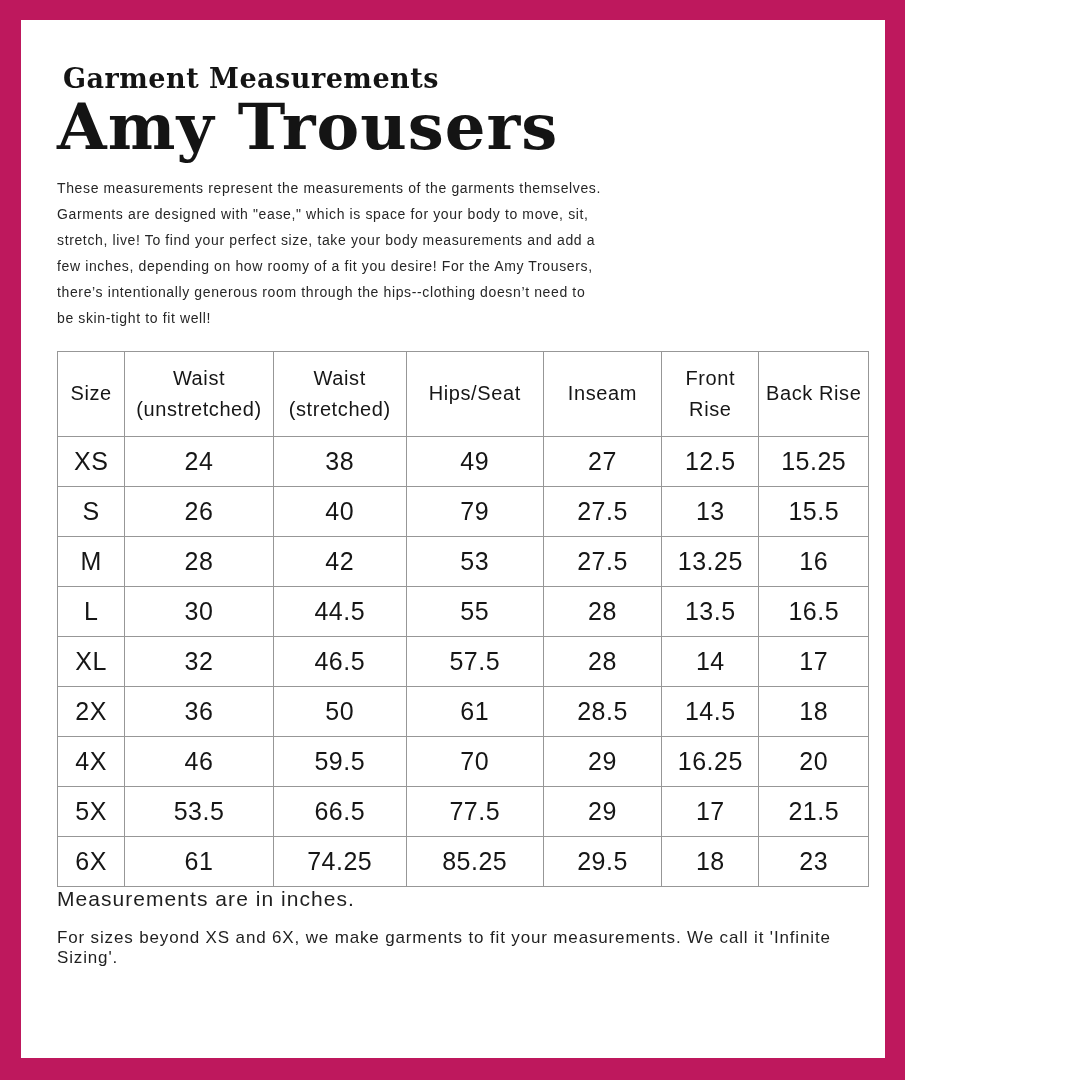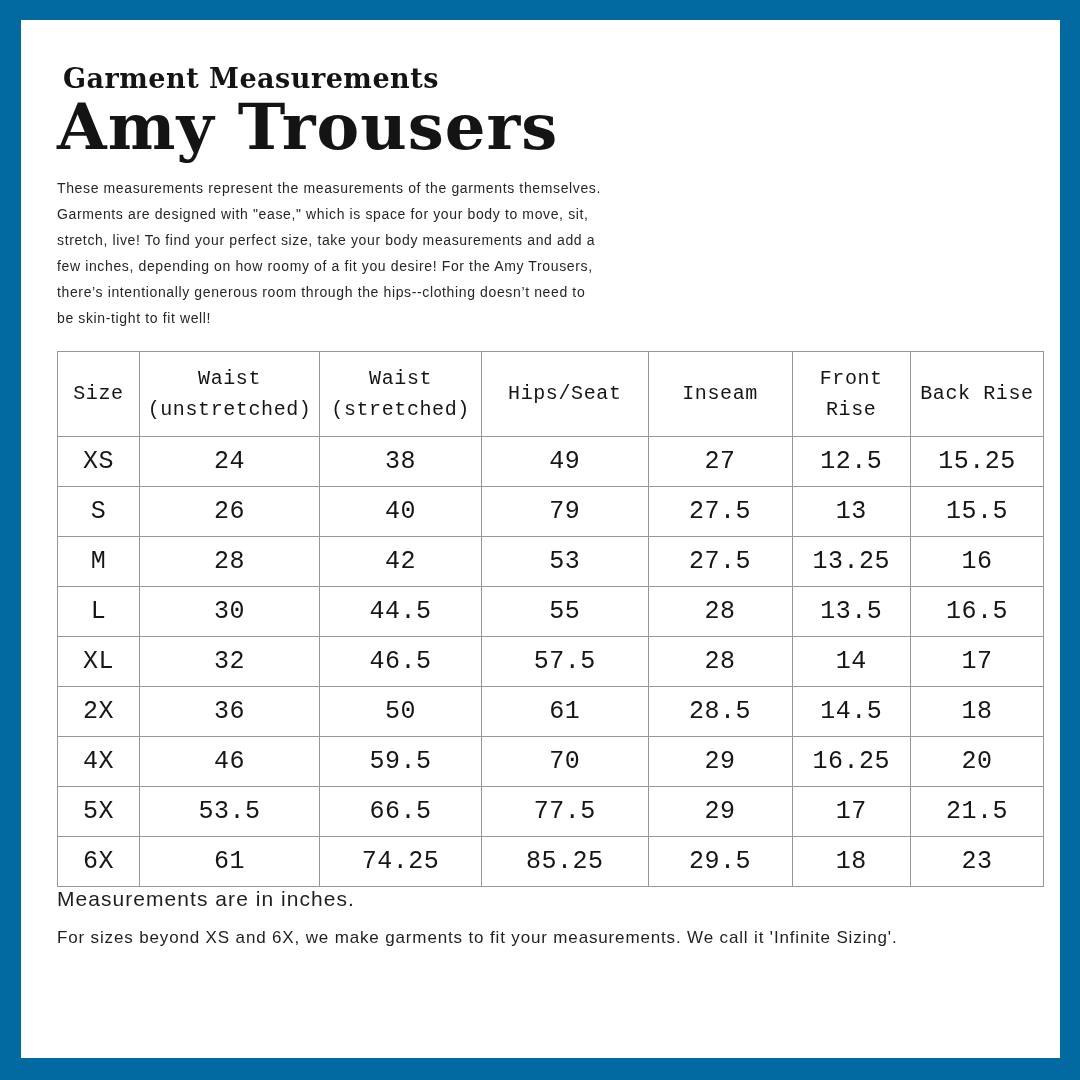--- a/index.html
+++ b/index.html
@@ -3,23 +3,23 @@
 <meta charset="utf-8">
 <style>
   * { margin: 0; padding: 0; box-sizing: border-box; }
   html, body { width: 1080px; height: 1080px; }
   body {
     font-family: "Liberation Sans", sans-serif;
     color: #1b1b1b;
     background: #fff;
   }
   .frame {
-    width: 1080px;
+    width: 905px;
     height: 1080px;
-    background: #0369a1;
+    background: #be185d;
     padding: 20px 20px 22px 21px;
   }
   .page {
     width: 100%;
     height: 100%;
     background: #ffffff;
     padding: 44px 16px 0 36px;
     overflow: hidden;
   }
   .eyebrow {
@@ -46,21 +46,20 @@
     letter-spacing: 0.045em;
     white-space: pre-line;
     color: #262626;
     max-width: 780px;
   }
   table {
     width: 100%;
     border-collapse: collapse;
     table-layout: fixed;
     margin-top: 20px;
-    font-family: Liberation Mono, monospace;
   }
   th, td {
     border: 1px solid #979797;
     text-align: center;
     vertical-align: middle;
     font-weight: 400;
     color: #161616;
     overflow: hidden;
   }
   th {

